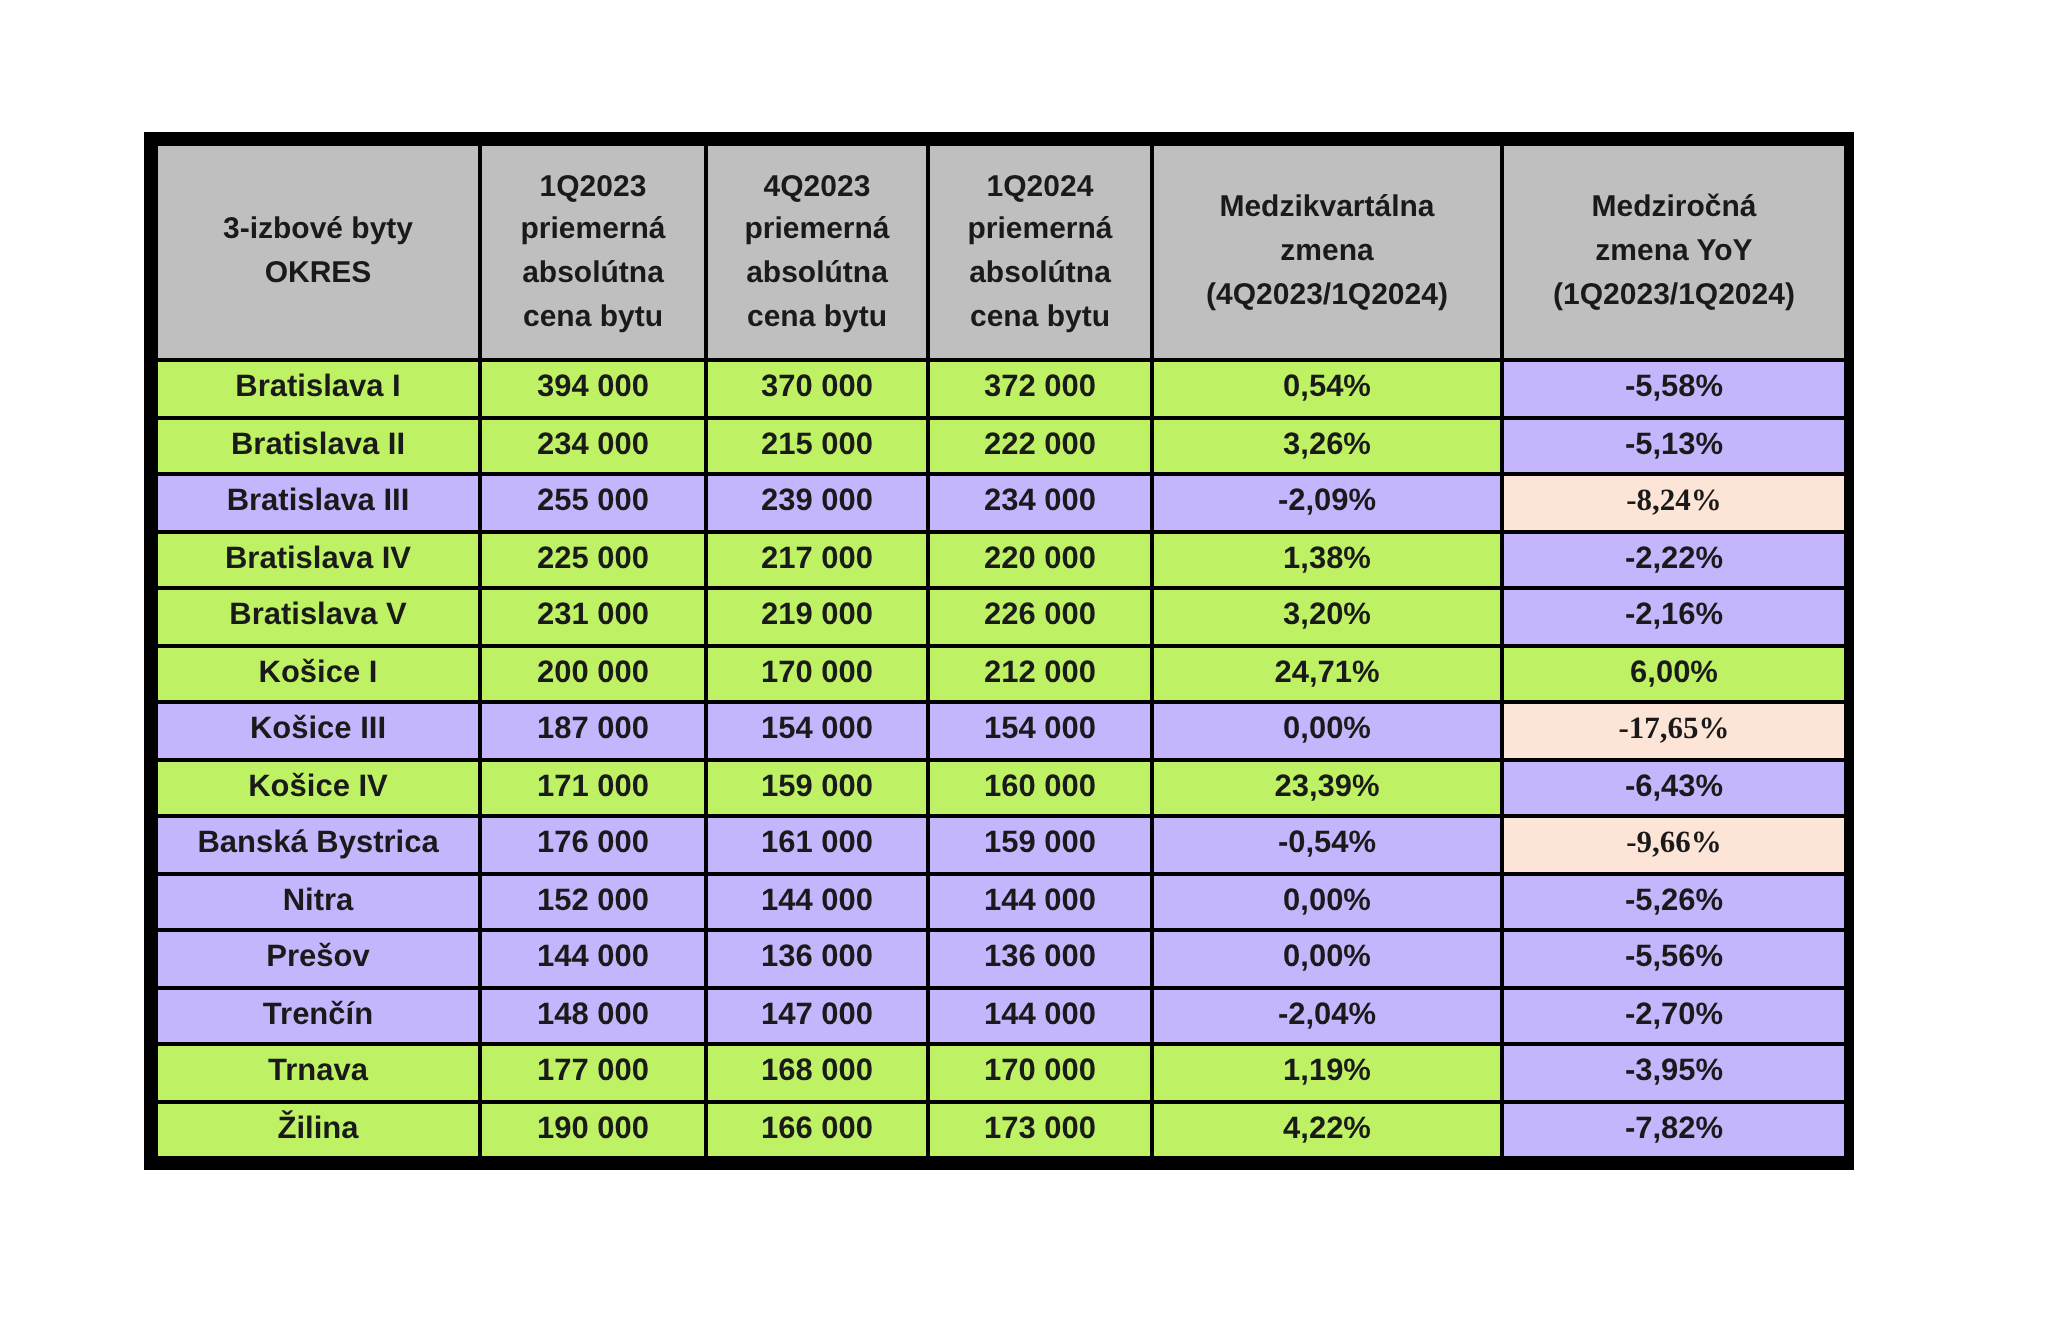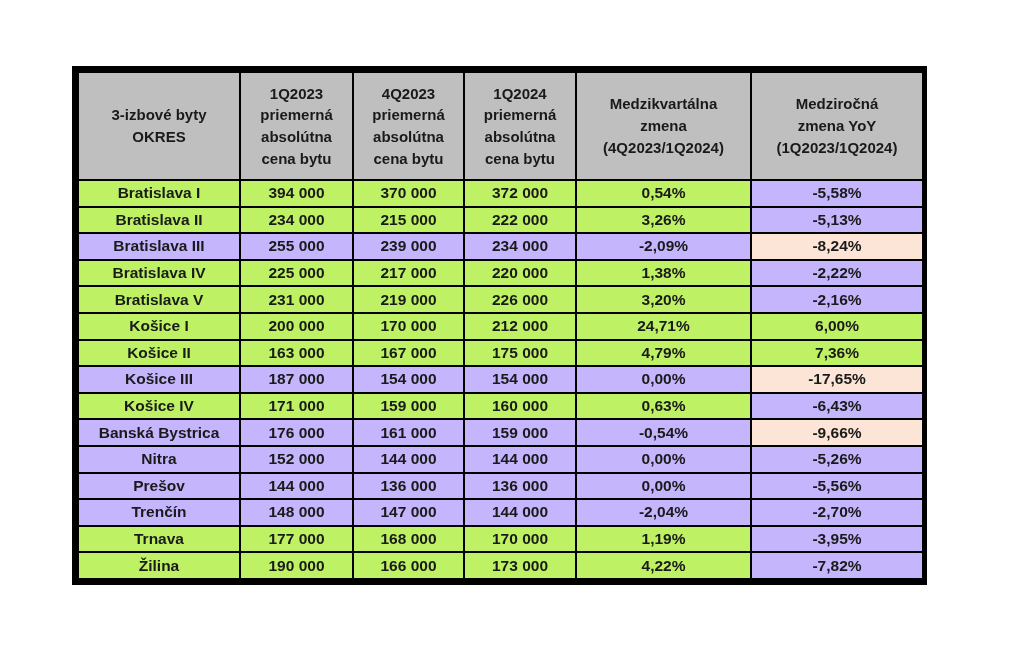--- a/index.html
+++ b/index.html
@@ -50,21 +50,21 @@
   table.price-table th {
     background: #bfbfbf;
     font-size: 15px;
     line-height: 1.45;
   }
   table.price-table td {
     font-size: 15.5px;
   }
   .bg-green  { background: #bef264; }
   .bg-white  { background: #c4b5fd; }
-  .bg-salmon { background: #fce4d6; }
+  .bg-salmon { background: #fce4d6; font-family: Liberation Serif, serif; }
   .hline { display: block; }
 </style>
 </head>
 <body>
 
 <div class="canvas">
   <div class="table-wrap">
     <table class="price-table">
       <colgroup>
         <col style="width:162px">
@@ -153,41 +153,33 @@
           </tr>
           <tr>
             <td class="bg-green">Košice I</td>
             <td class="bg-green">200 000</td>
             <td class="bg-green">170 000</td>
             <td class="bg-green">212 000</td>
             <td class="bg-green">24,71%</td>
             <td class="bg-green">6,00%</td>
           </tr>
           <tr>
-            <td class="bg-green">Košice II</td>
-            <td class="bg-green">163 000</td>
-            <td class="bg-green">167 000</td>
-            <td class="bg-green">175 000</td>
-            <td class="bg-green">4,79%</td>
-            <td class="bg-green">7,36%</td>
-          </tr>
-          <tr>
             <td class="bg-white">Košice III</td>
             <td class="bg-white">187 000</td>
             <td class="bg-white">154 000</td>
             <td class="bg-white">154 000</td>
             <td class="bg-white">0,00%</td>
             <td class="bg-salmon">-17,65%</td>
           </tr>
           <tr>
             <td class="bg-green">Košice IV</td>
             <td class="bg-green">171 000</td>
             <td class="bg-green">159 000</td>
             <td class="bg-green">160 000</td>
-            <td class="bg-green">0,63%</td>
+            <td class="bg-green">23,39%</td>
             <td class="bg-white">-6,43%</td>
           </tr>
           <tr>
             <td class="bg-white">Banská Bystrica</td>
             <td class="bg-white">176 000</td>
             <td class="bg-white">161 000</td>
             <td class="bg-white">159 000</td>
             <td class="bg-white">-0,54%</td>
             <td class="bg-salmon">-9,66%</td>
           </tr>

